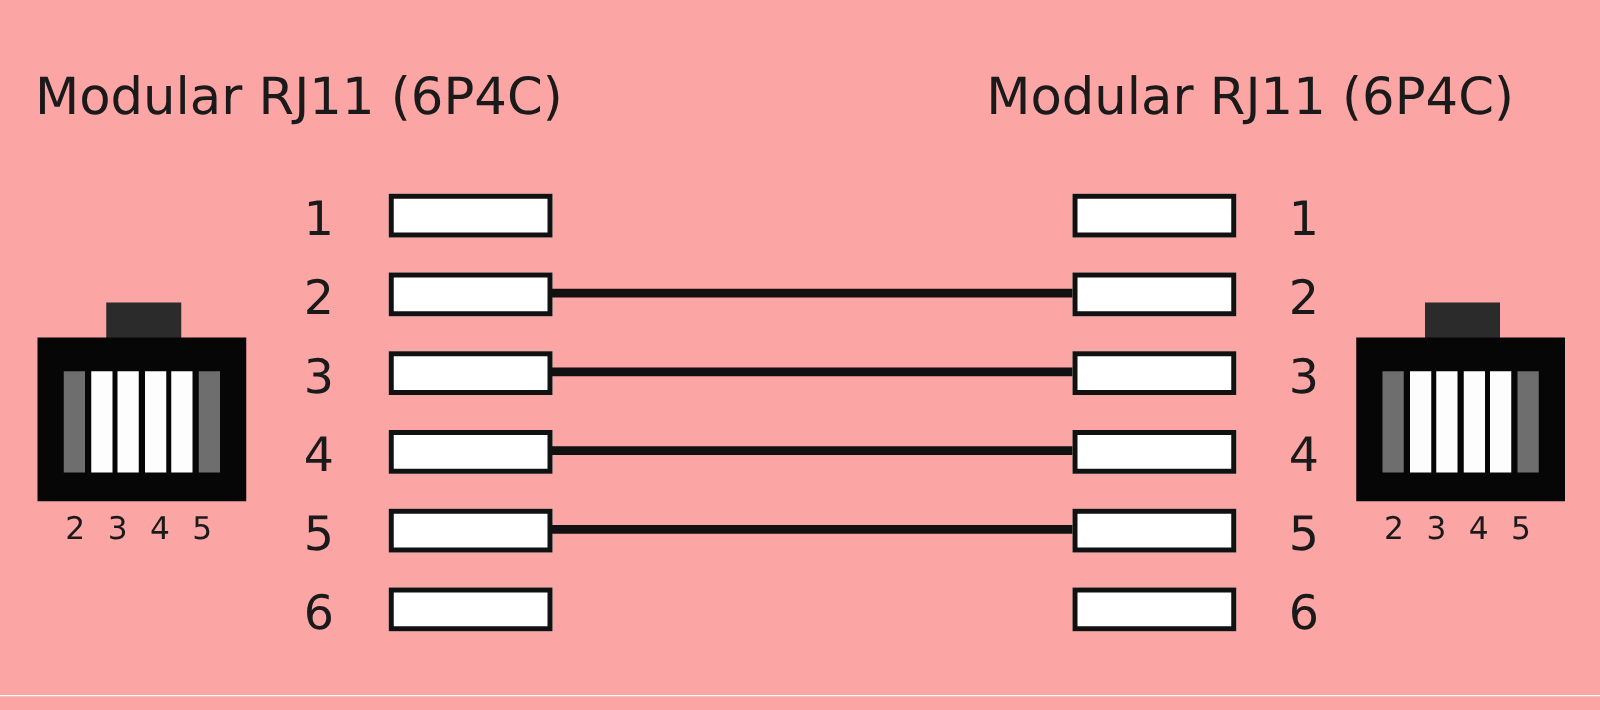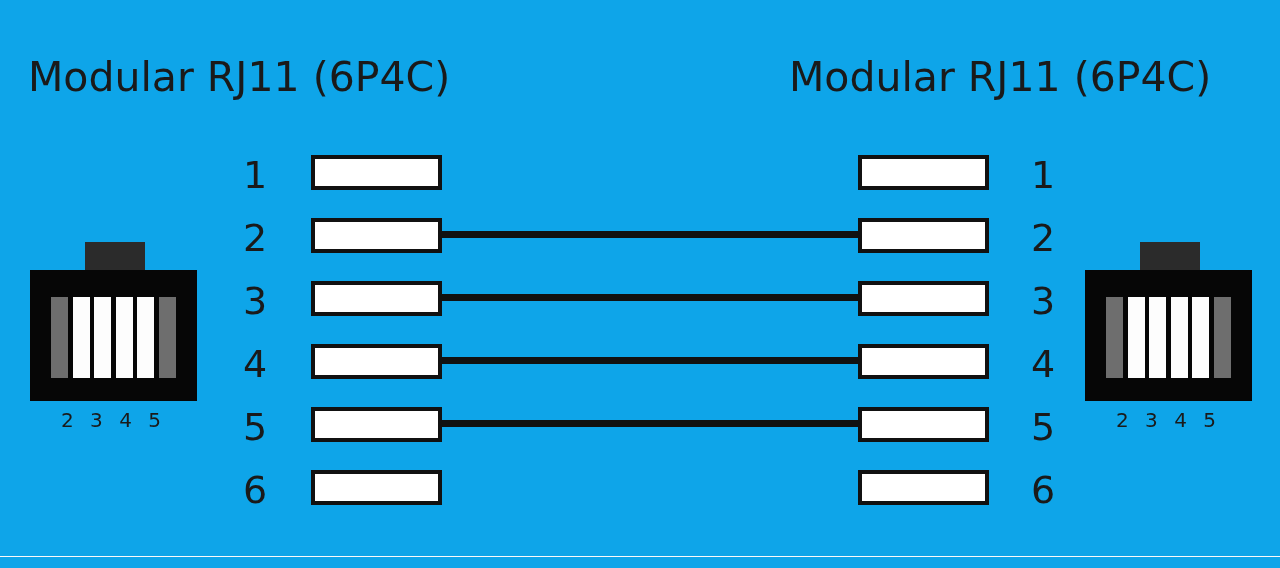--- a/index.html
+++ b/index.html
@@ -7,21 +7,21 @@
     padding: 0;
     background: #ffffff;
   }
   body {
     font-family: "DejaVu Sans", sans-serif;
   }
   #stage {
     position: relative;
     width: 1280px;
     height: 568px;
-    background: #0ea5e9;
+    background: #fca5a5;
     overflow: hidden;
   }
 
   
   .title {
     position: absolute;
     font-family: "DejaVu Sans", sans-serif;
     font-size: 41px;
     font-weight: 400;
     color: #1a1a1a;
@@ -101,21 +101,21 @@
   .conn-pin.active   { background: #fdfdfd; }
   .conn-pin.inactive { background: #6e6e6e; }
 
   .conn-label {
     position: absolute;
     top: 166px;
     left: 0px;
     width: 167px;
     text-align: center;
     font-family: "DejaVu Sans", sans-serif;
-    font-size: 20px;
+    font-size: 25px;
     color: #1a1a1a;
     letter-spacing: 5px;
   }
 
   #connector-left  { left: 30px;   top: 242px; }
   #connector-right { left: 1085px; top: 242px; }
 
   
   #bottom-rule {
     position: absolute;

